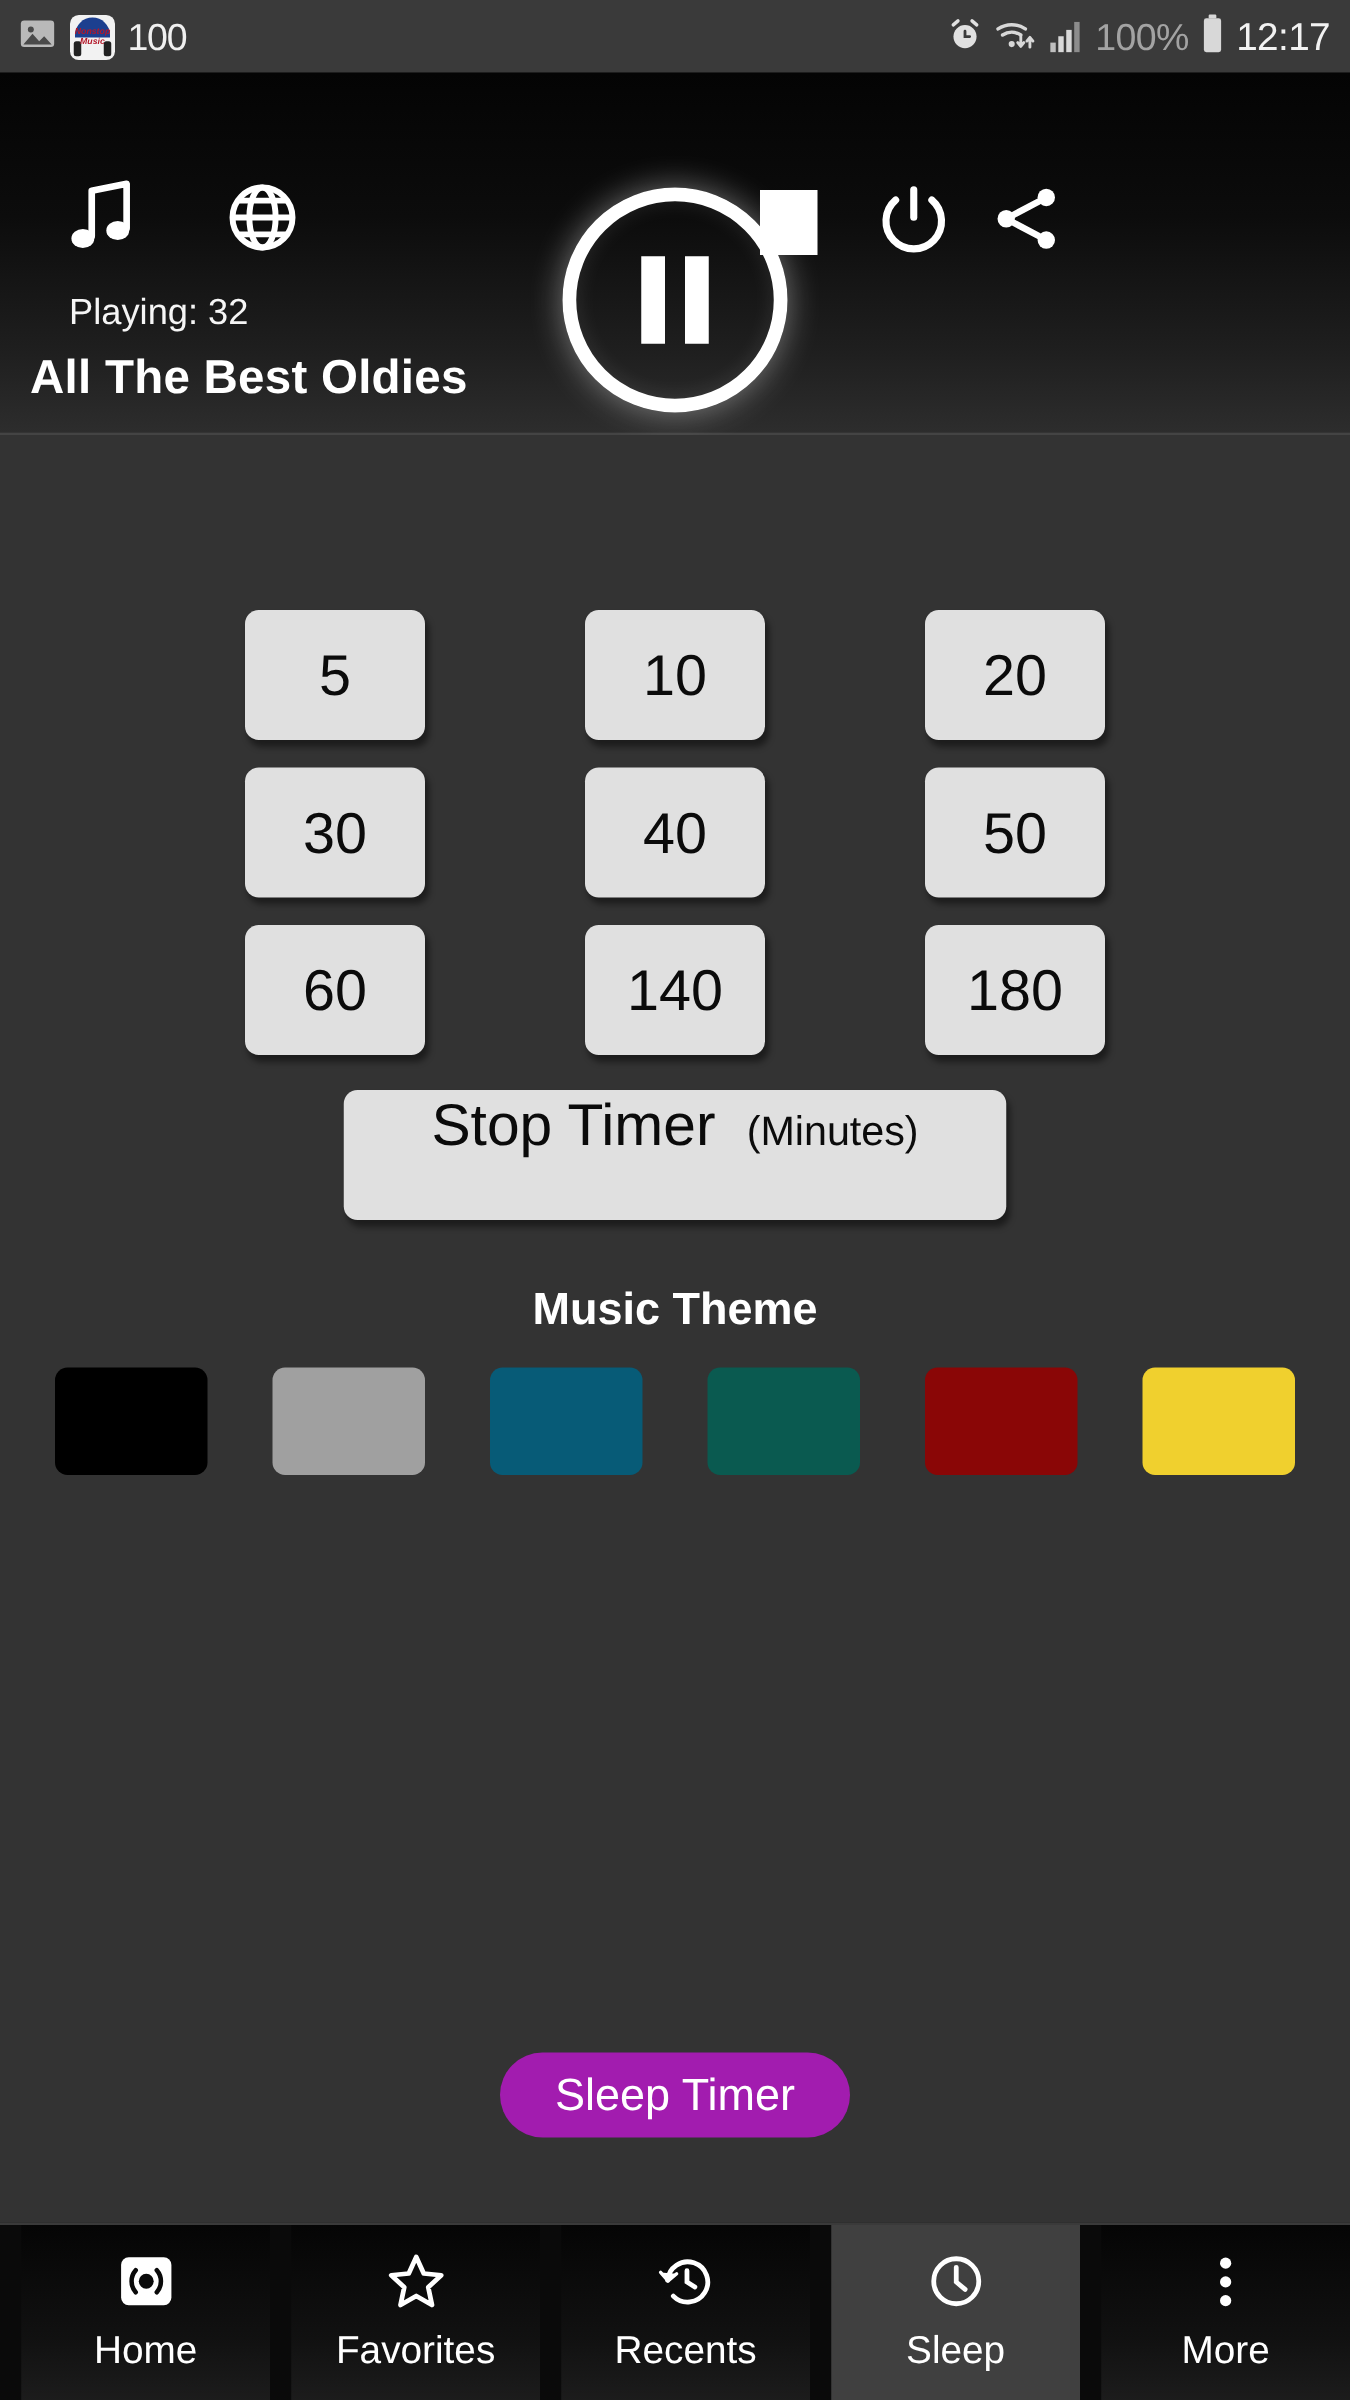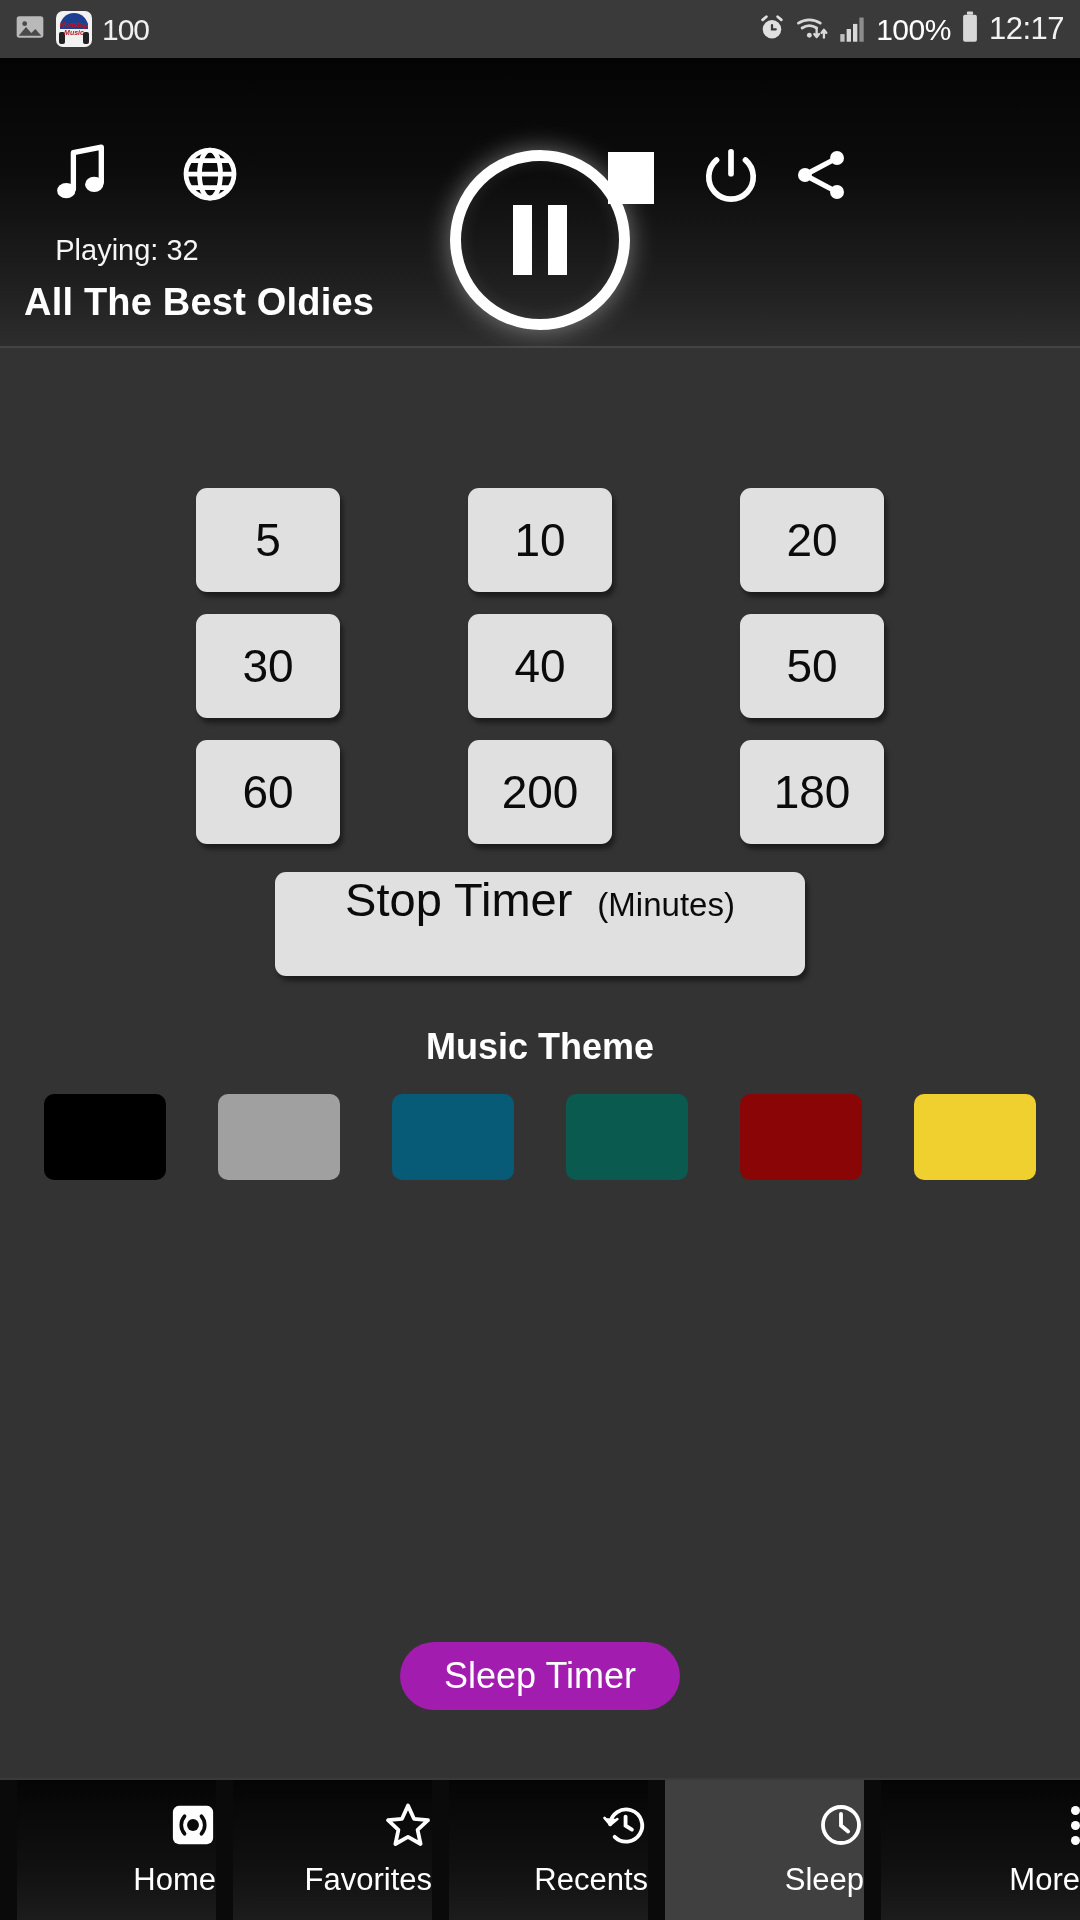--- a/index.html
+++ b/index.html
@@ -78,21 +78,21 @@
   }
 
   .sb-count {
     font-size: 30px;
     color: #f0f0f0;
     font-weight: 500;
     letter-spacing: -1px;
   }
   .sb-pct {
     font-size: 30px;
-    color: #ffffff;
+    color: #a3a3a3;
     font-weight: 400;
     letter-spacing: -0.5px;
   }
   .sb-time {
     font-size: 31px;
     color: #f2f2f2;
     font-weight: 400;
     letter-spacing: -0.5px;
   }
 
@@ -297,21 +297,21 @@
   .bottom-nav {
     flex: 0 0 142px;
     display: flex;
     background: #0a0a0a;
     border-top: 2px solid #3a3a3a;
   }
   .nav-item {
     flex: 1 1 0;
     display: flex;
     flex-direction: column;
-    align-items: flex-end;
+    align-items: center;
     justify-content: center;
     gap: 14px;
     background: linear-gradient(to bottom, #050505 0%, #111111 65%, #1c1c1c 100%);
     cursor: pointer;
     margin-left: 17px;
   }
   .nav-item.active {
     background: #404040;
   }
   .nav-icon {
@@ -475,21 +475,21 @@
         <button class="timer-btn">10</button>
         <button class="timer-btn">20</button>
       </div>
       <div class="timer-row">
         <button class="timer-btn">30</button>
         <button class="timer-btn">40</button>
         <button class="timer-btn">50</button>
       </div>
       <div class="timer-row">
         <button class="timer-btn">60</button>
-        <button class="timer-btn">200</button>
+        <button class="timer-btn">140</button>
         <button class="timer-btn">180</button>
       </div>
     </div>
 
     <button class="stop-timer-btn">
       <span class="big">Stop Timer</span>
       <span class="small">(Minutes)</span>
     </button>
 
     <div class="theme-label">Music Theme</div>

